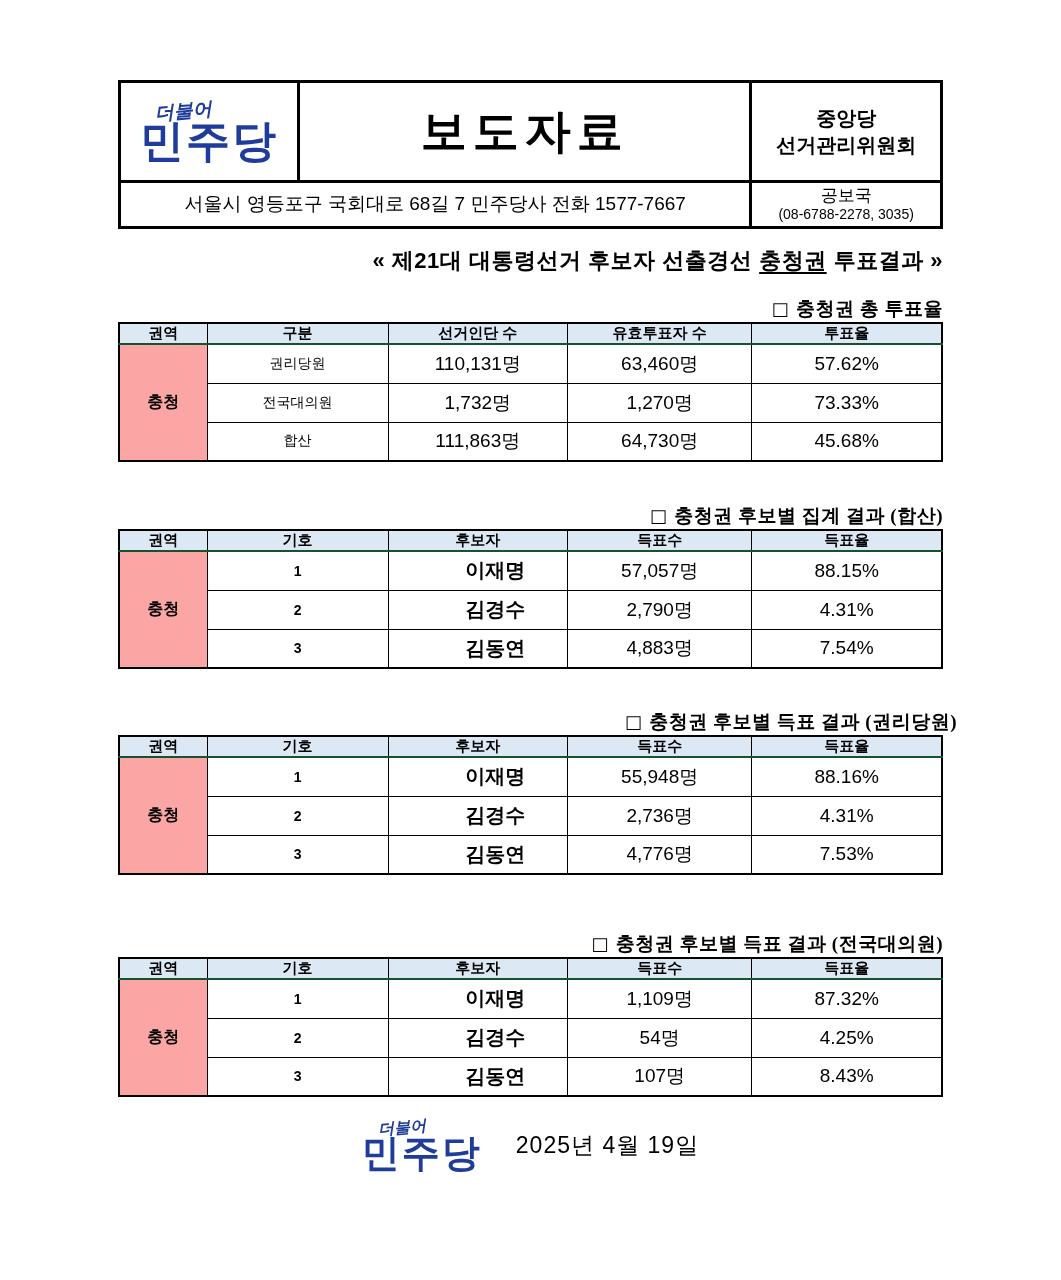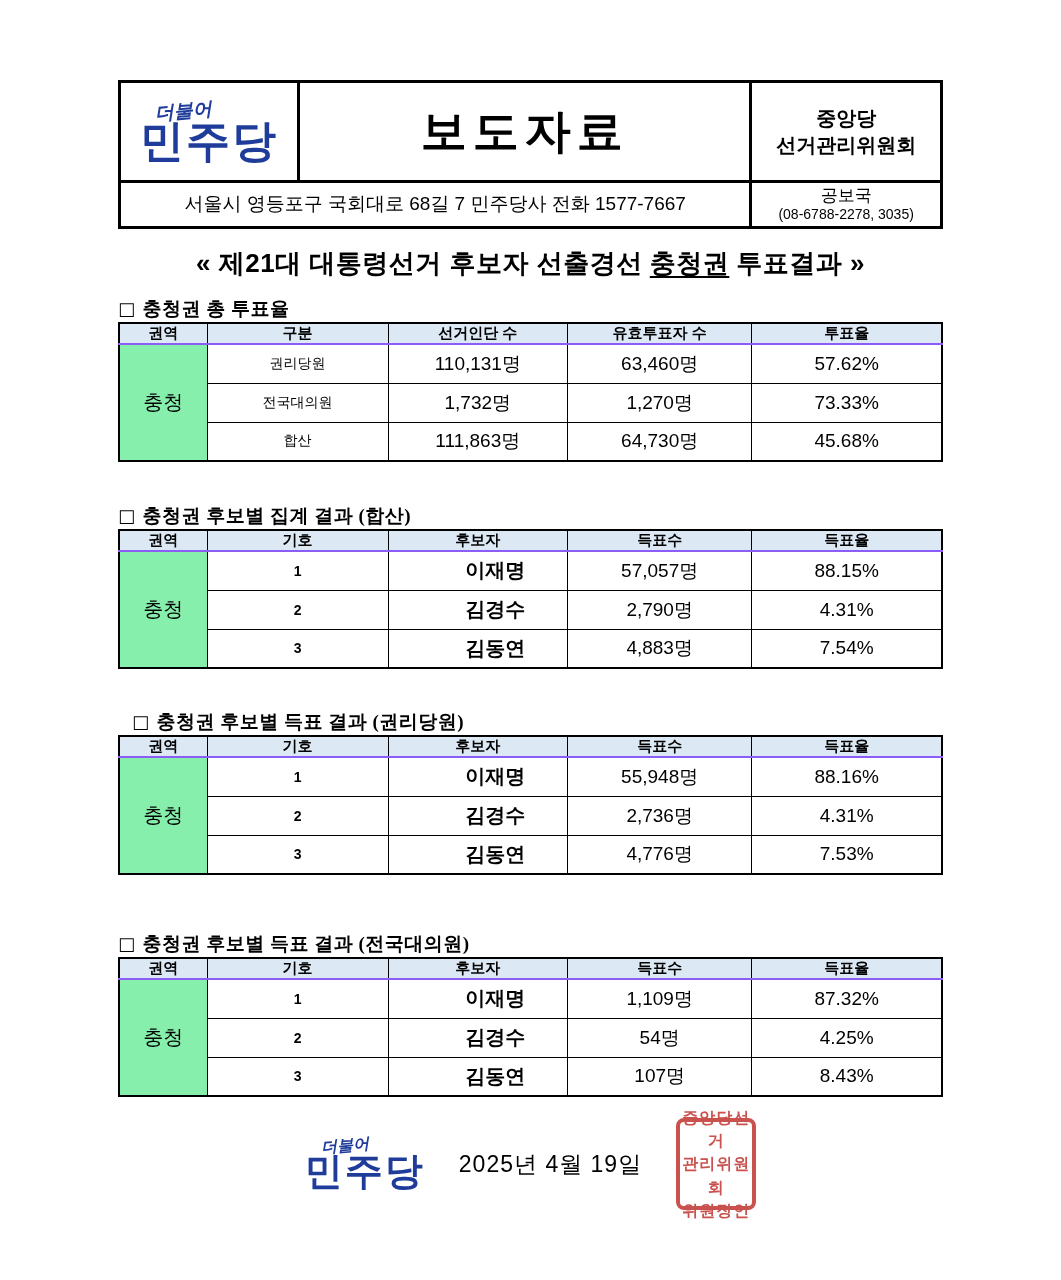--- a/index.html
+++ b/index.html
@@ -59,41 +59,42 @@
     line-height: 1.05;
   }
   .logo-sm .logo-top { font-size: 16px; transform: rotate(-5deg) translateX(-20px); }
   .logo-sm .logo-main { font-size: 38px; }
 
   
   #doc-title {
     position: absolute;
     left: 118px; top: 246px;
     width: 825px;
-    text-align: center;
-    font-size: 26px;
+    text-align: right;
+    font-size: 22px;
     font-weight: 800;
     letter-spacing: 0.5px;
   }
   #doc-title .underline {
     text-decoration: underline;
     text-underline-offset: 4px;
     text-decoration-thickness: 2px;
     margin: 0 7px;
   }
 
   
   .section-title {
     position: absolute;
     left: 118px;
     width: 825px;
     font-family: "Liberation Serif", serif;
     font-size: 19px;
     font-weight: 700;
     letter-spacing: 0.5px;
+    text-align: right;
   }
   .section-title .bullet { font-family: "DejaVu Sans", sans-serif; margin-right: 7px; font-size: 18px; }
   #sec0-title { top: 296px; }
   #sec1-title { top: 503px; }
   #sec2-title { top: 709px; margin-left: 14px; }
   #sec3-title { top: 931px; }
 
   
   .data-table {
     position: absolute;
@@ -112,27 +113,27 @@
     border: 1px solid #000;
     text-align: center;
     vertical-align: middle;
     overflow: hidden;
   }
   .data-table thead th {
     background: #dce8f4;
     font-size: 15px;
     font-weight: 800;
     height: 20px;
-    border-bottom: 2px solid #8b5cf6;
+    border-bottom: 2px solid #14532d;
   }
   .data-table tbody td { height: 39px; font-size: 19px; }
   .data-table td.region {
-    background: #86efac;
-    font-weight: 400;
-    font-size: 20px;
+    background: #fca5a5;
+    font-weight: 700;
+    font-size: 16px;
   }
   .data-table td.cat { font-size: 14px; }
   .data-table td.no  { font-size: 14px; font-weight: 800; }
   .data-table td.cand { font-size: 20px; font-weight: 800; padding-left: 35px; }
   .data-table td.num, .data-table td.pct { font-size: 19px; margin-left: 35px; }
 
   
   #footer {
     position: absolute;
     left: 118px; top: 1118px;
@@ -379,20 +380,15 @@
   </table>
 
   <div id="footer">
     <span class="logo logo-sm">
       <span class="logo-top">더불어</span>
       <span class="logo-main">민주당</span>
     </span>
     <span class="sign-block">
       <div class="sign-date">2025년 4월 19일</div>
     </span>
-    <span class="seal">
-      <span>중앙당선거</span>
-      <span>관리위원회</span>
-      <span>위원장인</span>
-    </span>
   </div>
 
 </div>
 
 </body></html>

